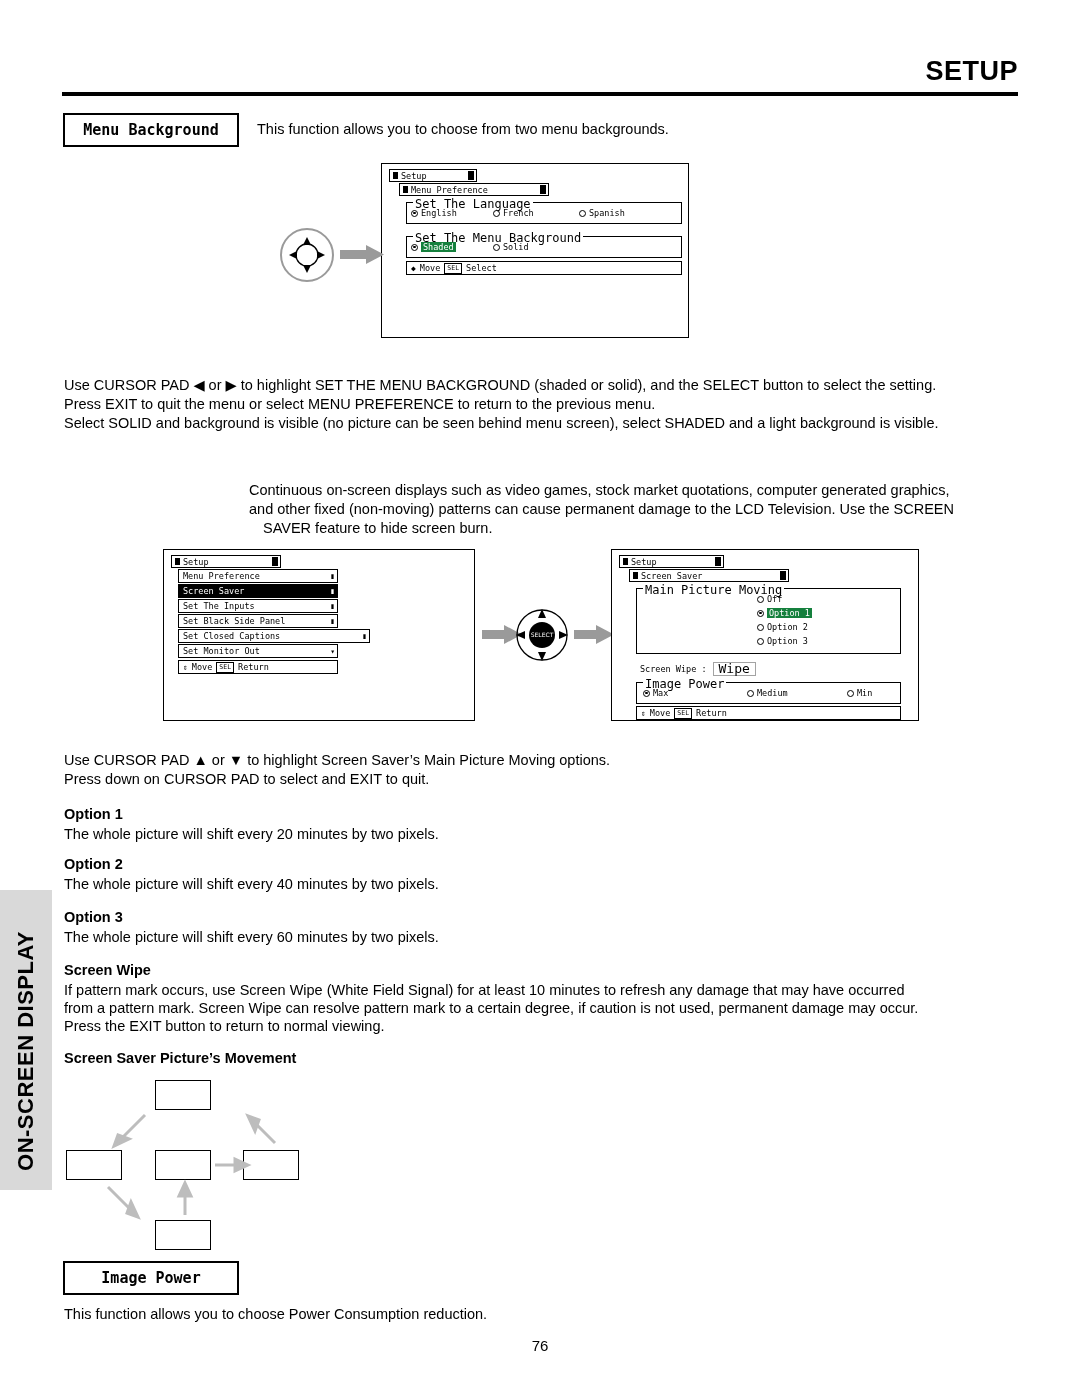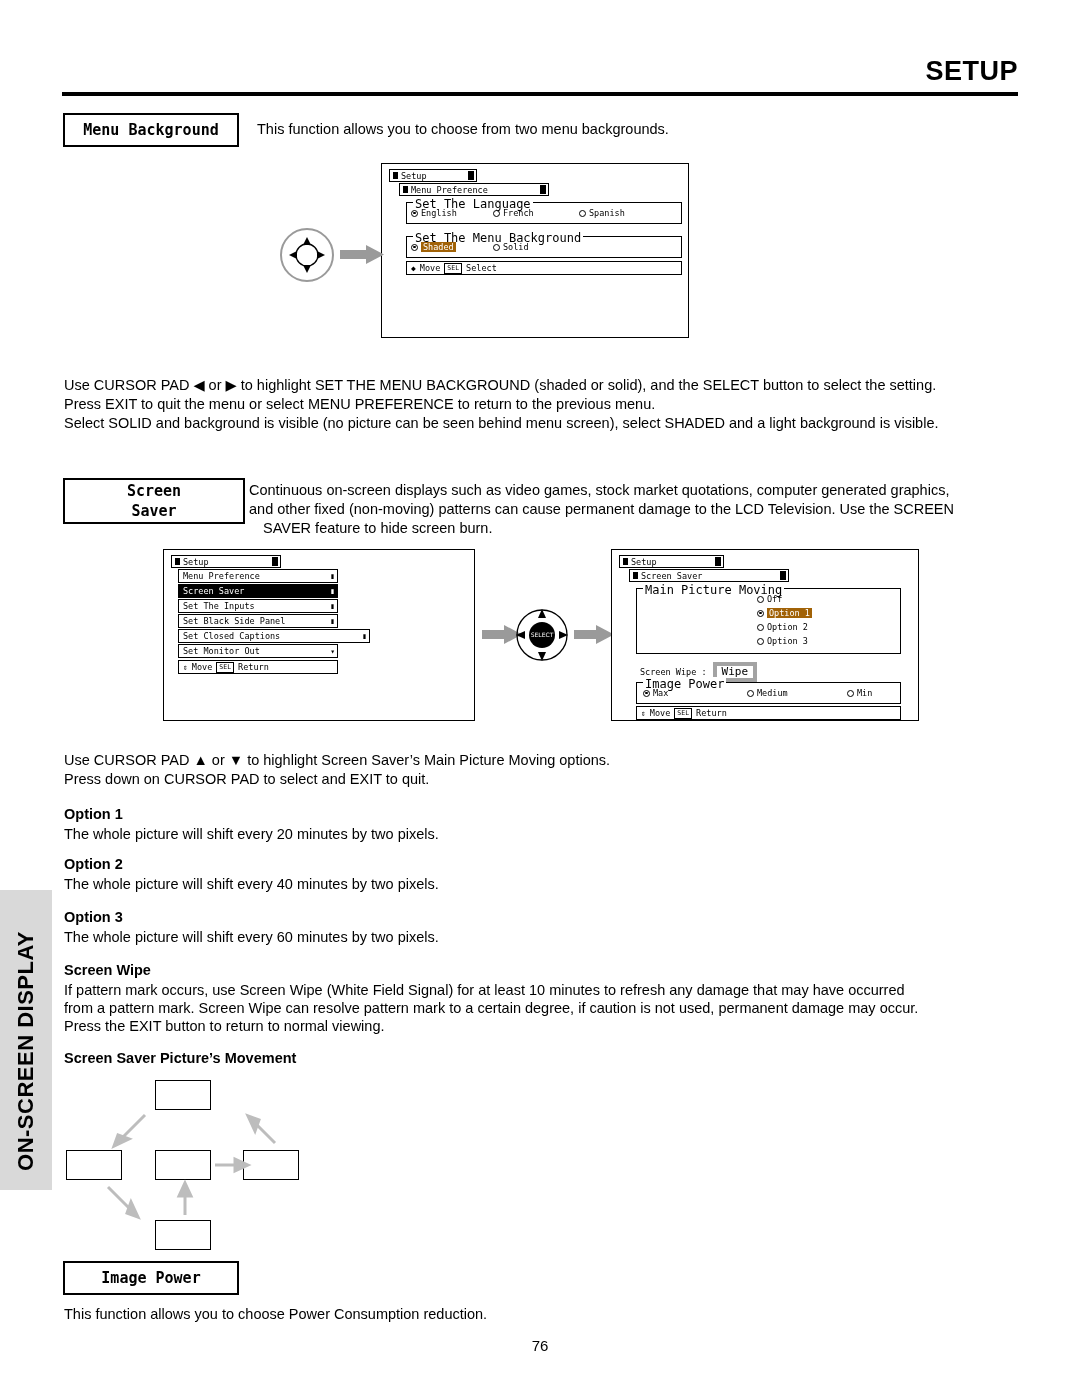--- a/index.html
+++ b/index.html
@@ -138,21 +138,21 @@
   }
   .rad.on::after {
     content: "";
     position: absolute;
     left: 1.4px; top: 1.4px;
     width: 2.4px; height: 2.4px;
     background: #000;
     border-radius: 50%;
   }
   .sel-hl {
-    background: #a16207;
+    background: #15803d;
     color: #fff;
     padding: 0 2px;
   }
   .menu-item {
     position: absolute;
     border: 1px solid #000;
     box-sizing: border-box;
     font-size: 8.5px;
     display: flex;
     align-items: center;
@@ -183,22 +183,22 @@
     gap: 4px;
   }
   .keycap {
     border: 1px solid #000;
     font-size: 6.5px;
     padding: 0 2px;
     line-height: 9px;
     display: inline-block;
   }
   .boxed-val {
-    border: 4px solid #a3a3a3;
-    font-size: 11px;
+    border: 1px solid #a3a3a3;
+    font-size: 13px;
     padding: 0 5px;
     display: inline-block;
     line-height: 12px;
   }
   
   .pad {
     position: absolute;
   }
   .mvbox {
     position: absolute;
@@ -289,24 +289,20 @@
     <g fill="#9a9a9a">
       <rect x="60" y="25" width="26" height="9"></rect>
       <polygon points="86,20 104,29.5 86,39"></polygon>
     </g>
   </svg>
 
   <div class="para" style="left:64px; top:395px; width:960px;">Press EXIT to quit the menu or select MENU PREFERENCE to return to the previous menu.</div>
   <div class="para" style="left:64px; top:376px; width:960px;">Use CURSOR PAD ◀ or ▶ to highlight SET THE MENU BACKGROUND (shaded or solid), and the SELECT button to select the setting.</div>
   <div class="para" style="left:64px; top:414px; width:980px;">Select SOLID and background is visible (no picture can be seen behind menu screen), select SHADED and a light background is visible.</div>
 
-  <div class="label-box" style="left:63px; top:478px; width:182px; height:46px; flex-direction:column;">
-    <span>Screen</span>
-    <span>Saver</span>
-  </div>
   <div class="para" style="left:249px; top:481px; width:780px;">Continuous on-screen displays such as video games, stock market quotations, computer generated graphics,</div>
   <div class="para" style="left:249px; top:500px; width:790px;">and other fixed (non-moving) patterns can cause permanent damage to the LCD Television.  Use the SCREEN</div>
   <div class="para" style="left:263px; top:519px; width:790px;">SAVER feature to hide screen burn.</div>
 
   <div class="osd" style="left:163px; top:549px; width:312px; height:172px;">
     <div class="osd-tab" style="left:7px; top:5px; width:110px;">
       <span class="sq"></span>
       <span>Setup</span>
       <span class="endsq"></span>
     </div>

